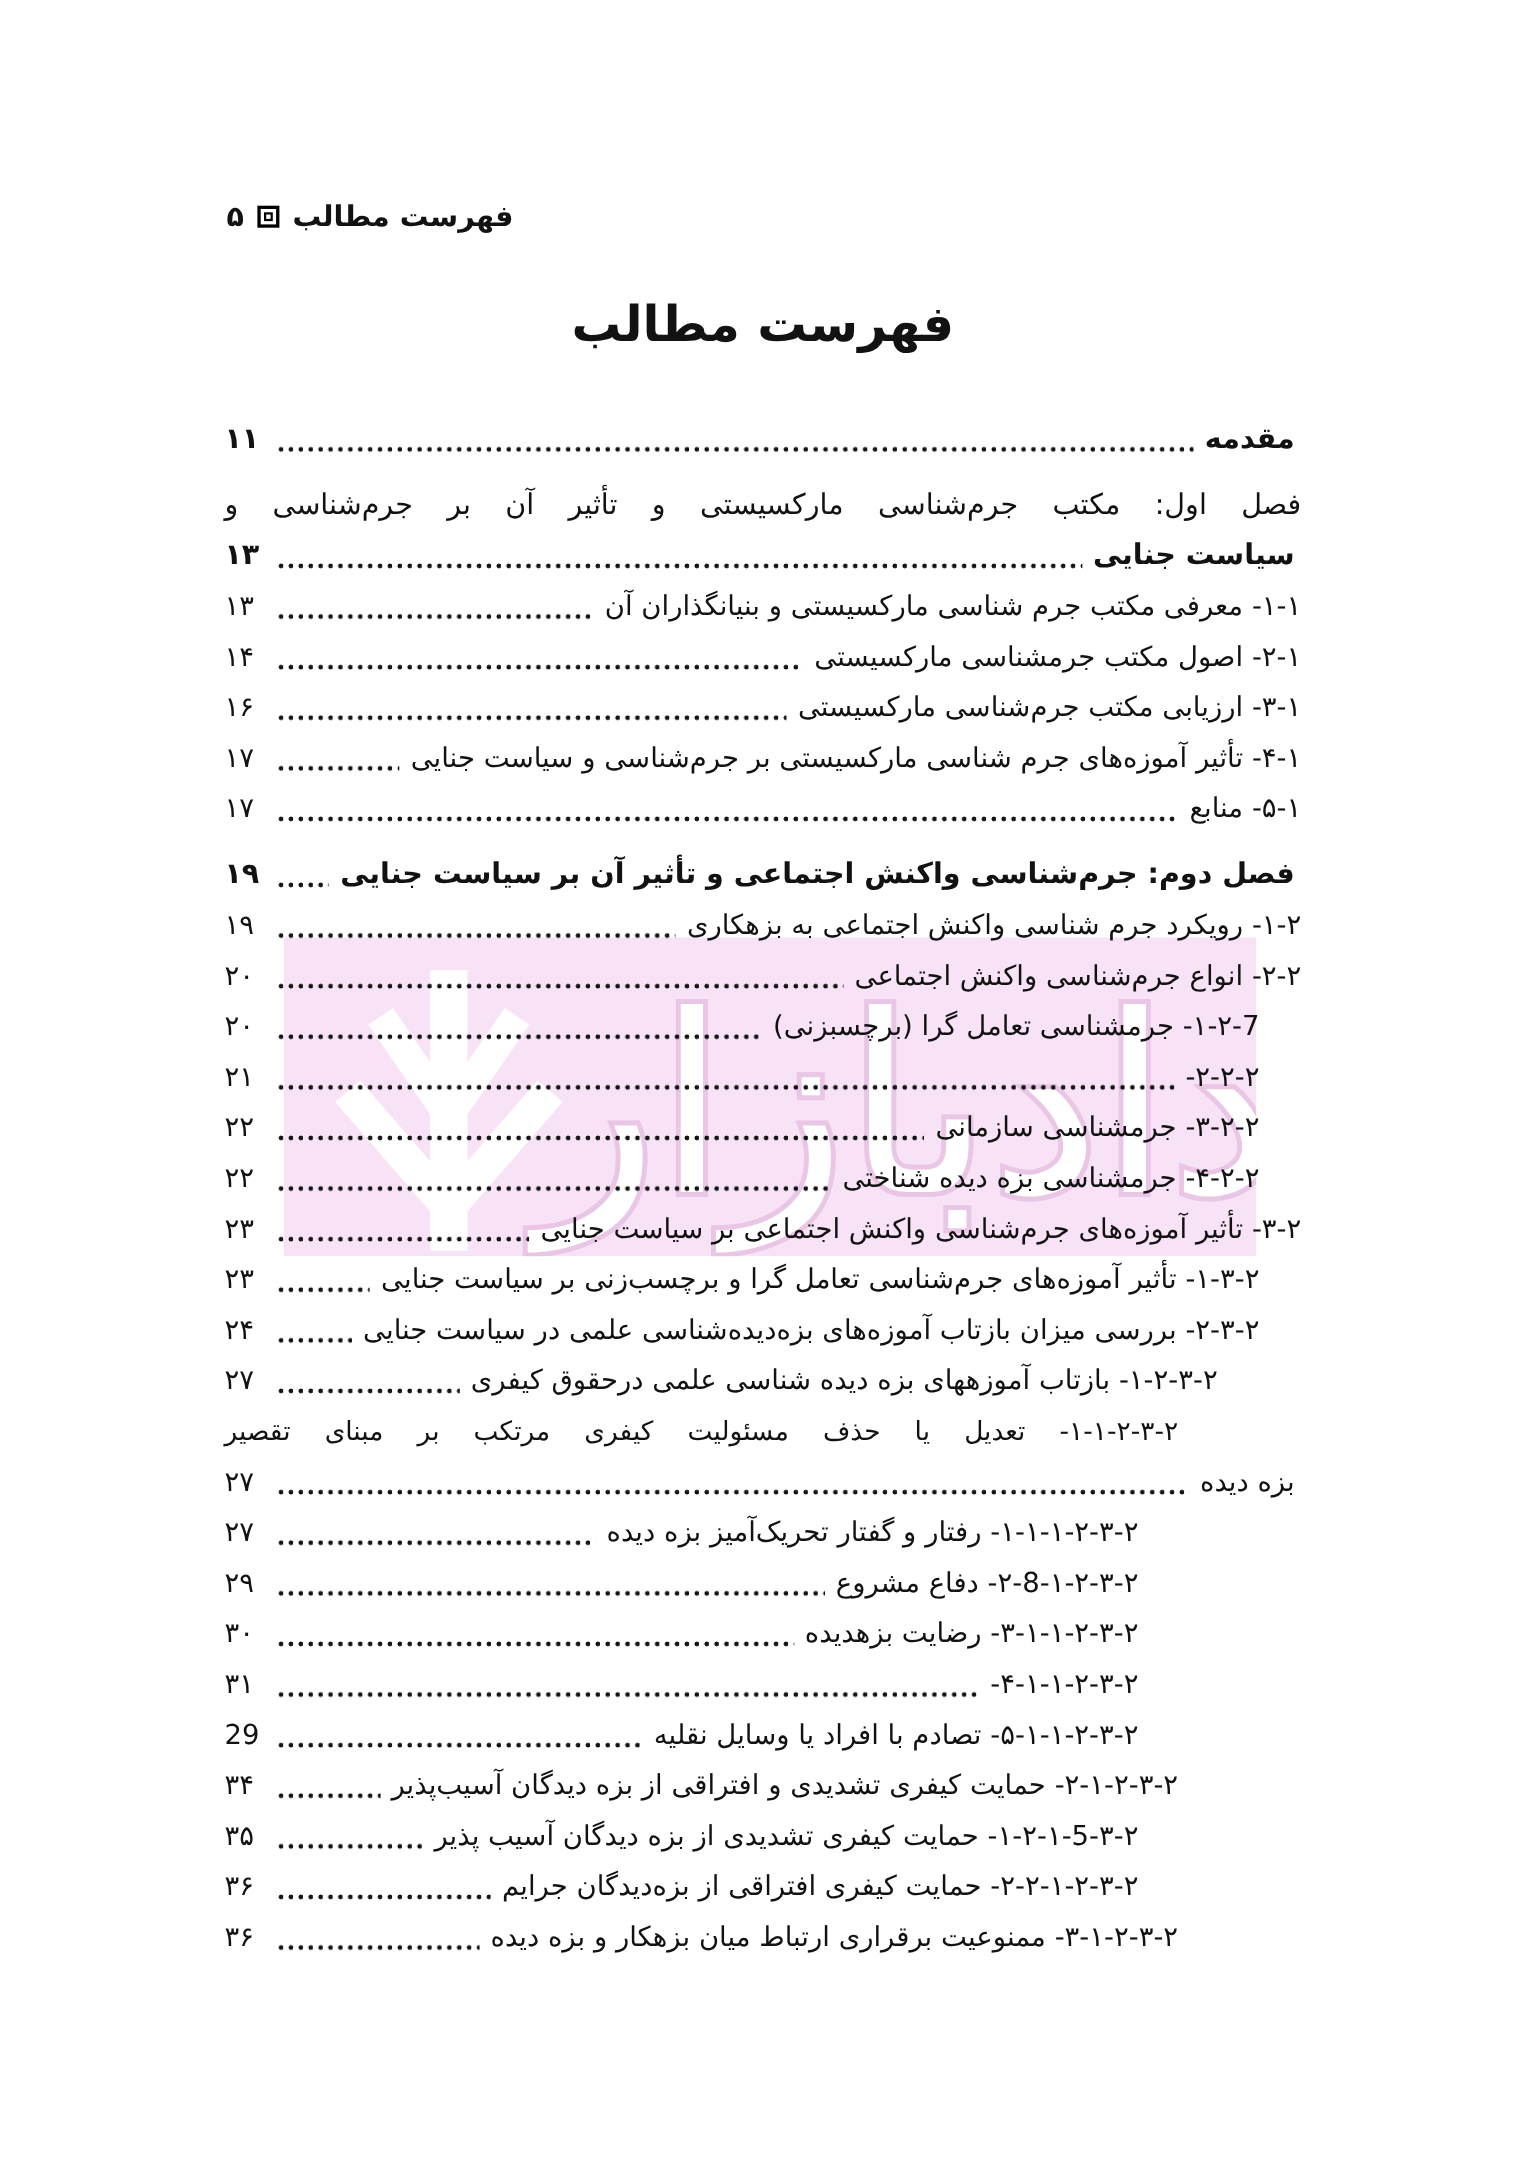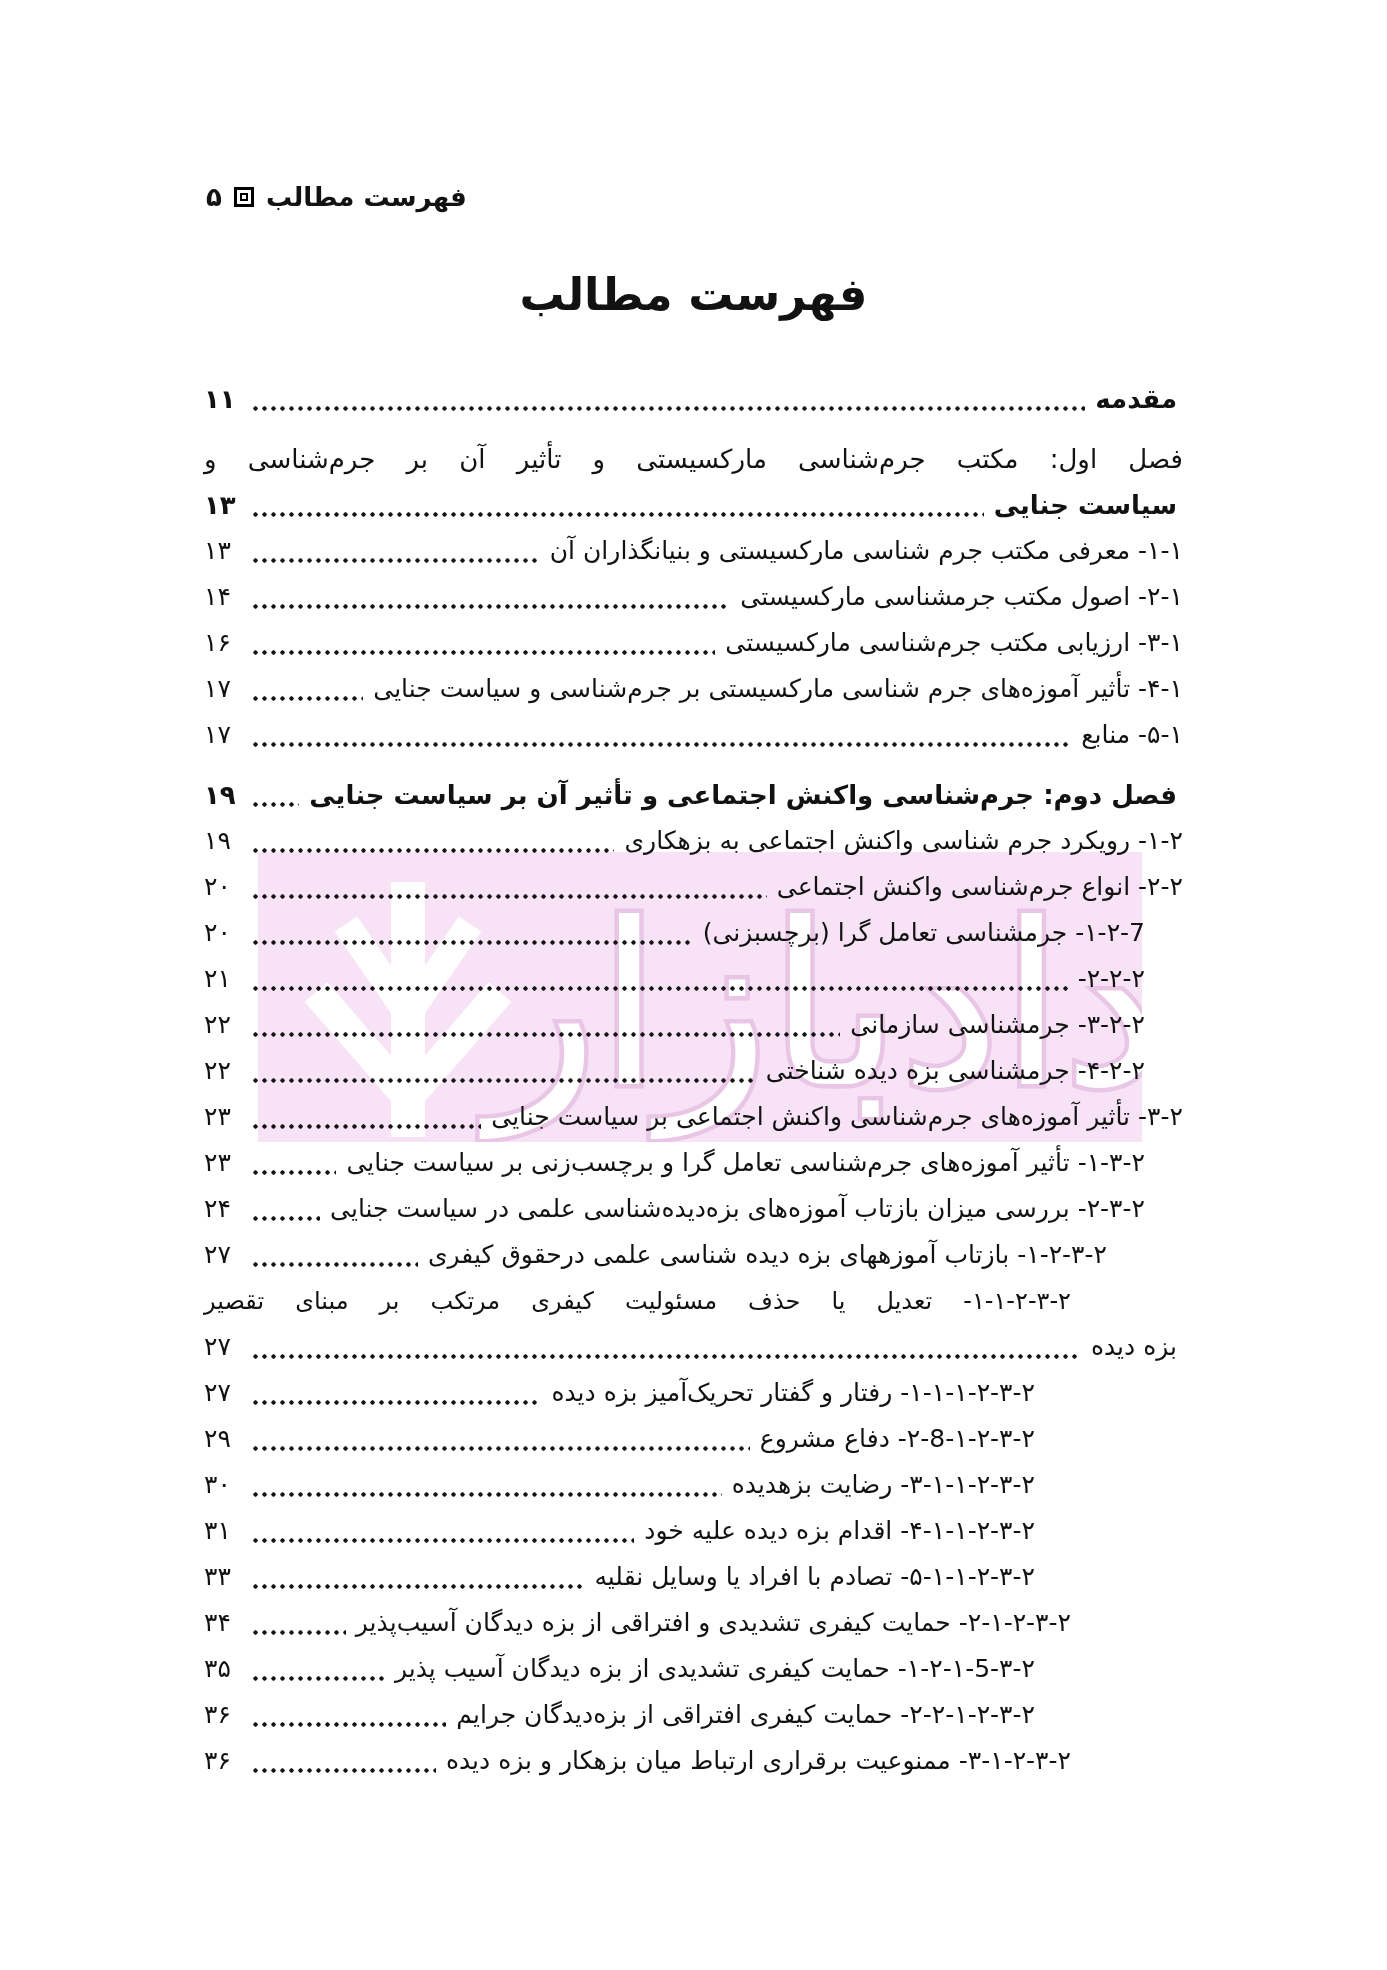--- a/index.html
+++ b/index.html
@@ -256,31 +256,30 @@
         <div class="row" style="padding-right: 148px;">
           <span class="num">۲-۳-۲-۱-۱-۳-</span>
           <span class="lbl">رضایت بزهدیده</span>
           <span class="leader"></span>
           <span class="pg">۳۰</span>
         </div>
       </div>
       <div class="block">
         <div class="row" style="padding-right: 148px;">
           <span class="num">۲-۳-۲-۱-۱-۴-</span>
-          <span class="lbl">اقدام بزه دیده علیه خود</span>
           <span class="leader"></span>
           <span class="pg">۳۱</span>
         </div>
       </div>
       <div class="block">
         <div class="row" style="padding-right: 148px;">
           <span class="num">۲-۳-۲-۱-۱-۵-</span>
           <span class="lbl">تصادم با افراد یا وسایل نقلیه</span>
           <span class="leader"></span>
-          <span class="pg">۳۳</span>
+          <span class="pg">29</span>
         </div>
       </div>
       <div class="block">
         <div class="row" style="padding-right: 112px;">
           <span class="num">۲-۳-۲-۱-۲-</span>
           <span class="lbl">حمایت کیفری تشدیدی و افتراقی از بزه دیدگان آسیب‌پذیر</span>
           <span class="leader"></span>
           <span class="pg">۳۴</span>
         </div>
       </div>

